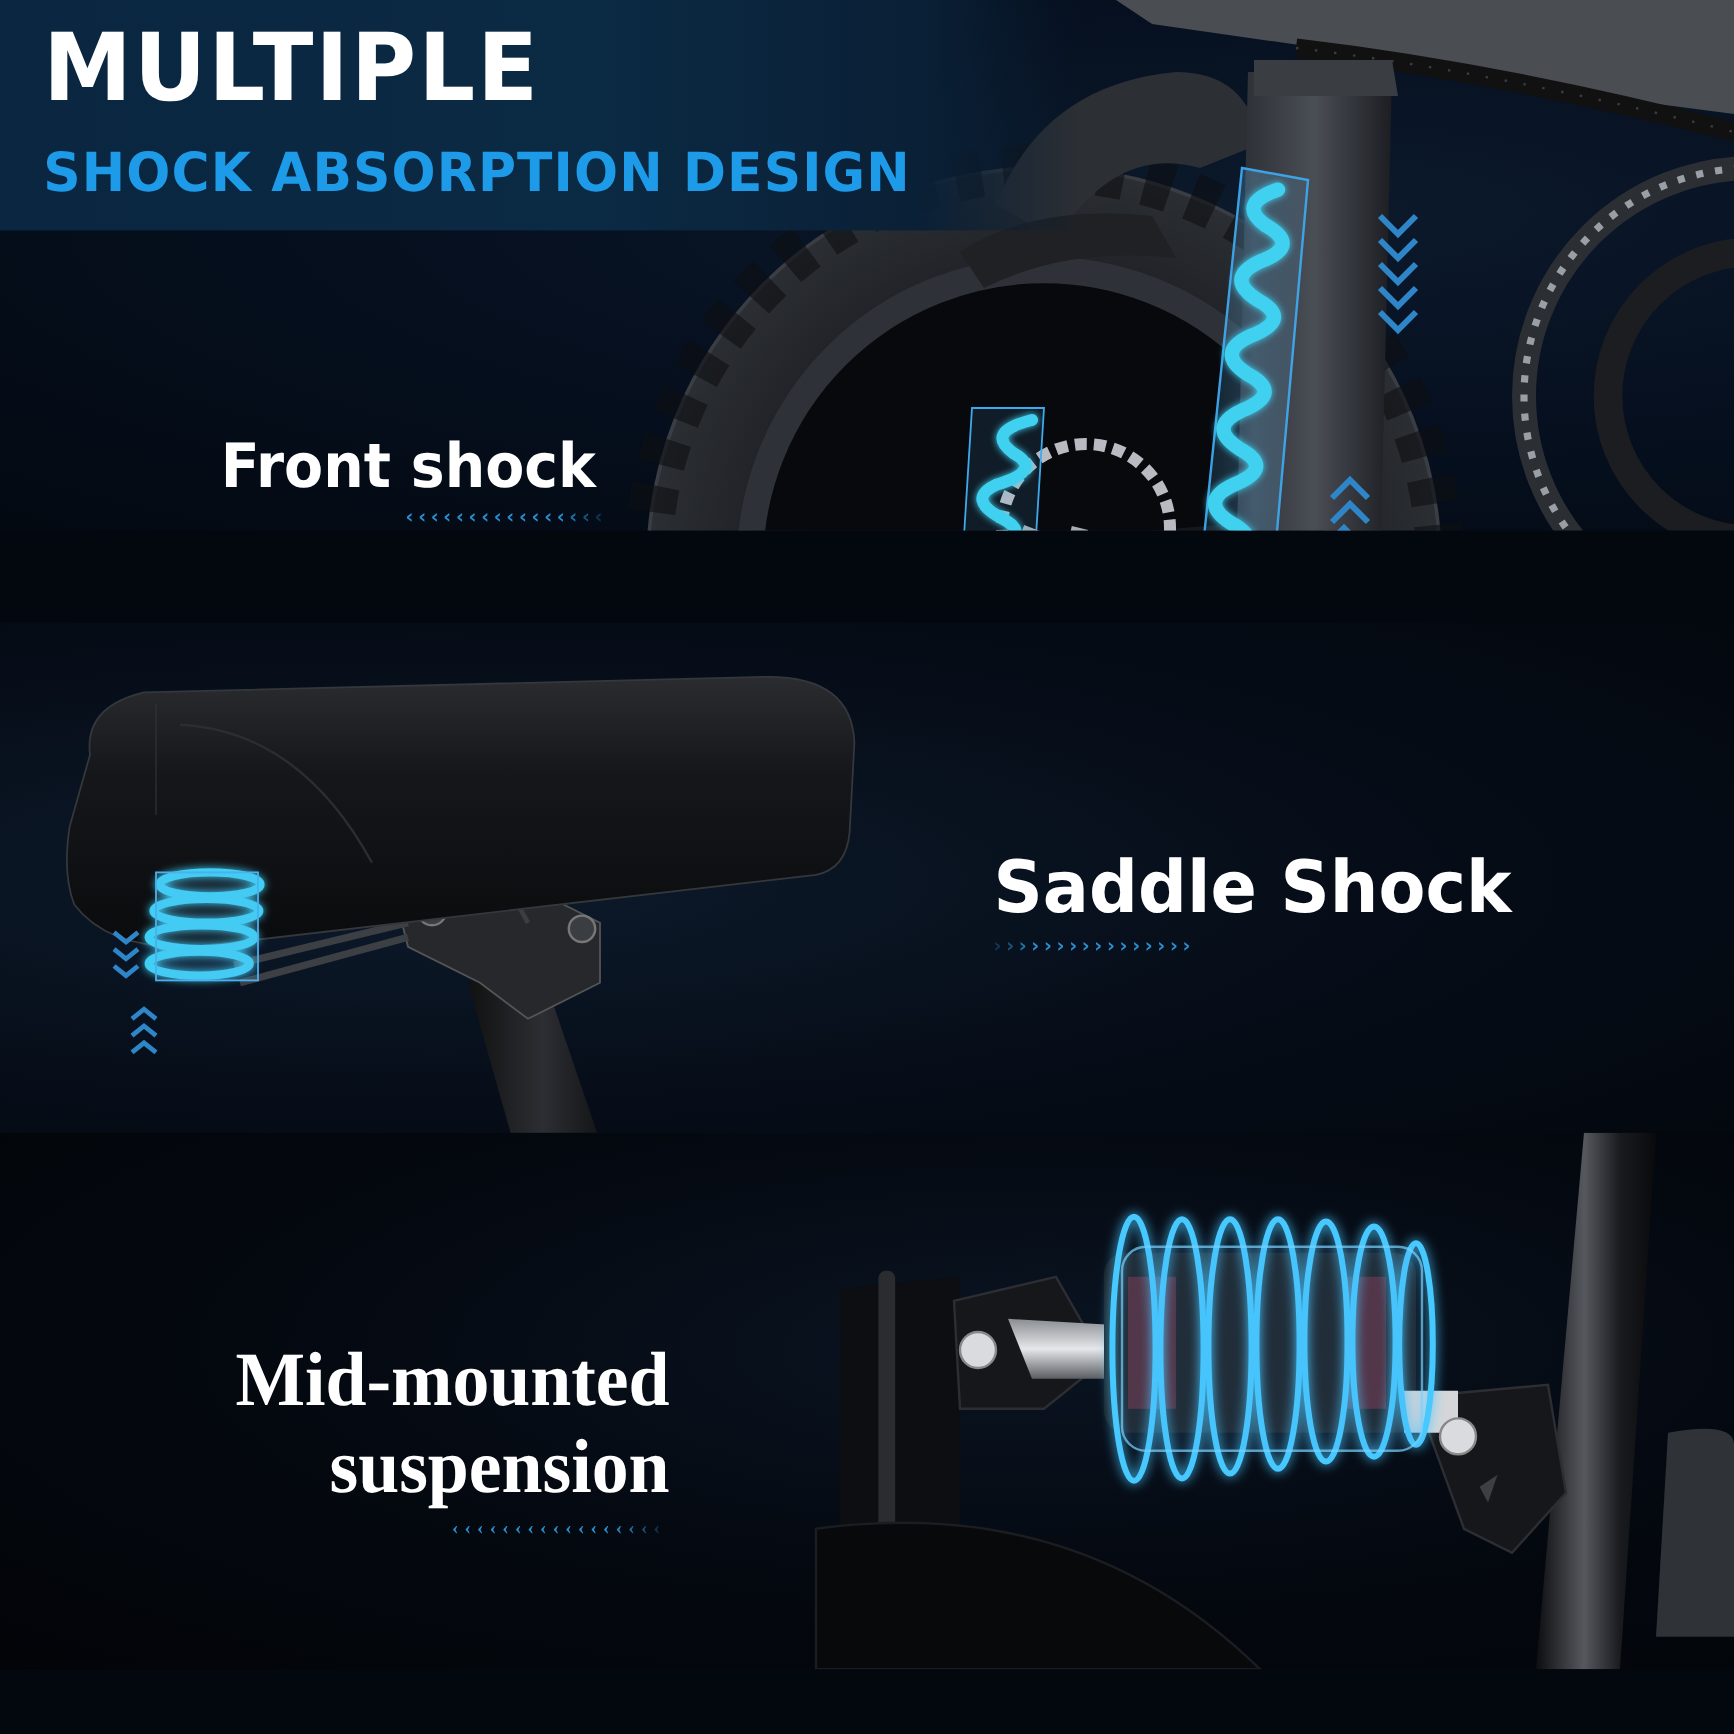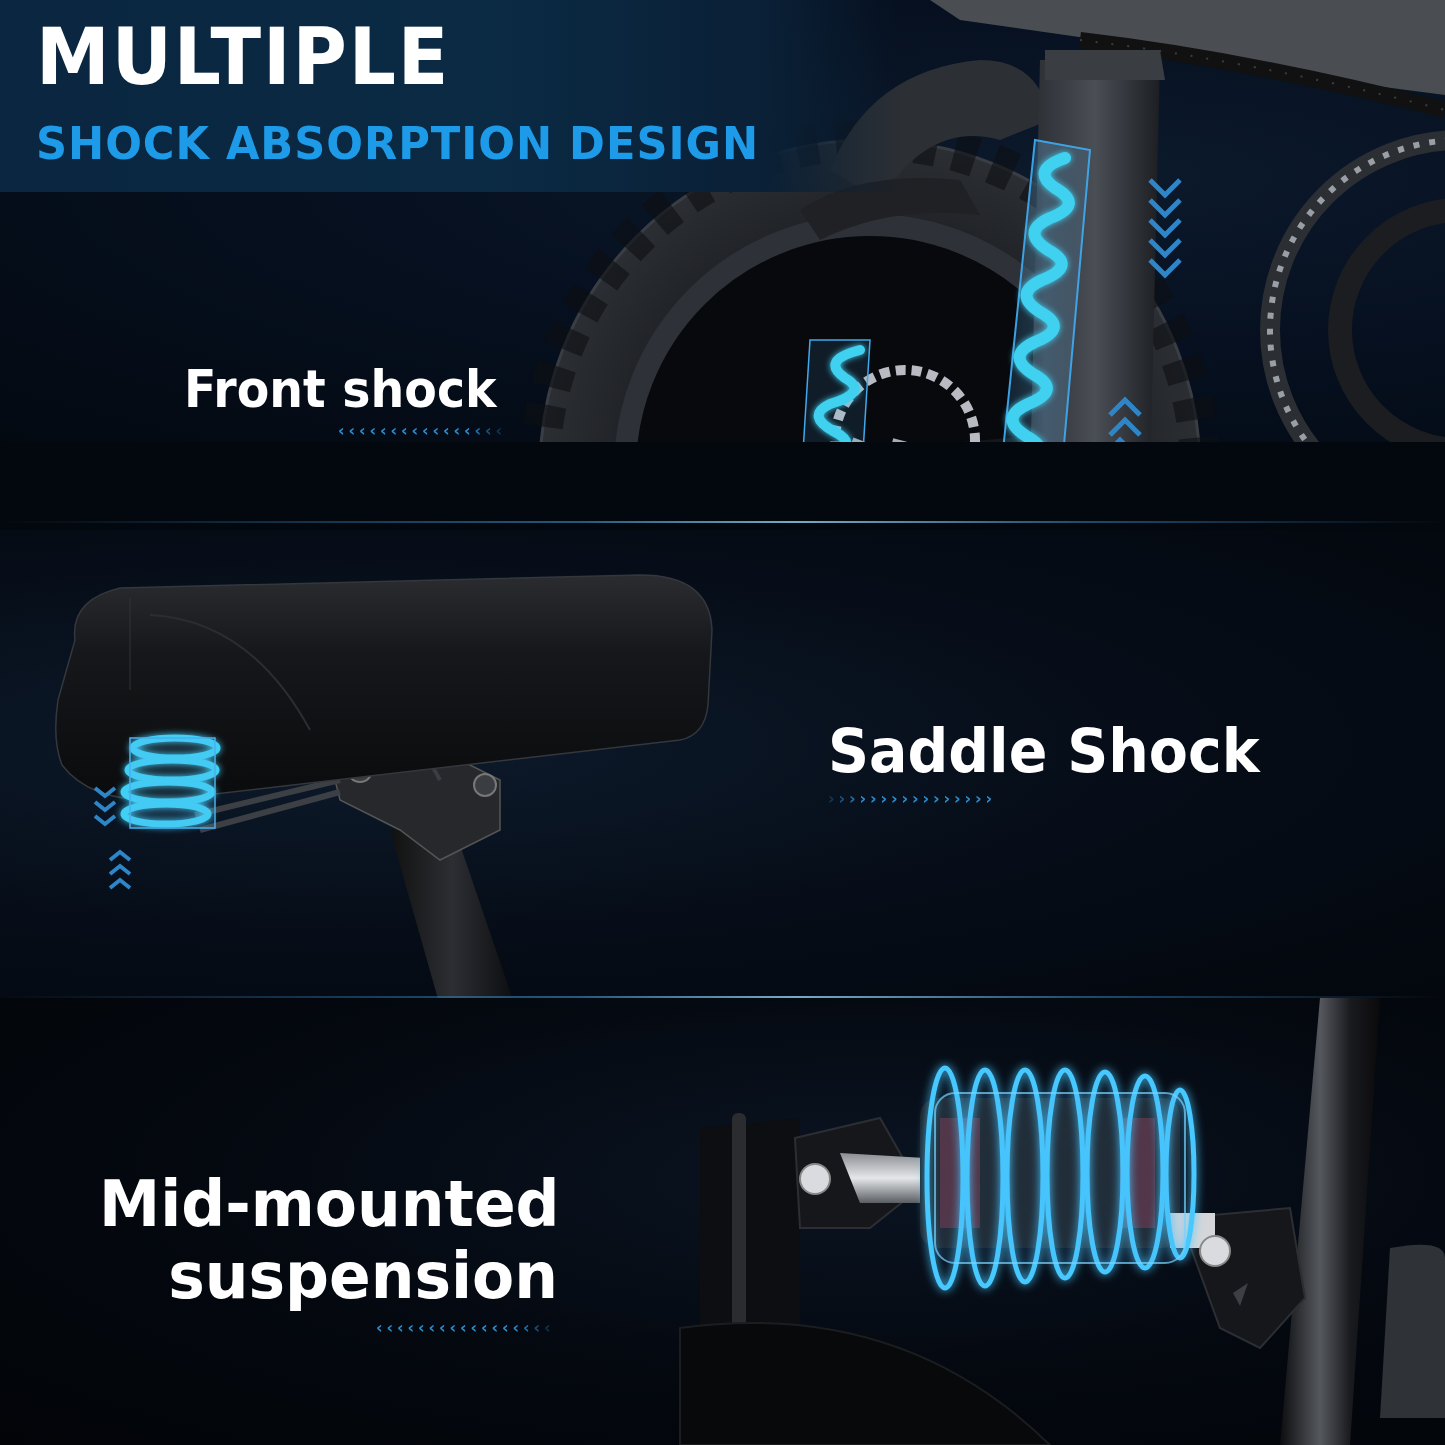--- a/index.html
+++ b/index.html
@@ -32,23 +32,23 @@
   .chev-row { position: absolute; display: flex; gap: 0; height: 14px; }
   .chev-row span {
     display: inline-block; width: 10.5px; height: 14px;
     font-size: 16px; line-height: 14px; font-weight: bold; text-align: center;
   }
   .panel-divider {
     position: absolute; left: 0; width: 1445px; height: 2px;
     background: linear-gradient(90deg, rgba(30,90,150,0) 0%, rgba(60,140,200,0.6) 40%, rgba(150,210,240,0.8) 55%, rgba(60,140,200,0.5) 75%, rgba(30,90,150,0) 100%);
   }
   
-  #p2 { top: 530px; height: 476px; background: radial-gradient(ellipse at 25% 45%, #0d1b2c 0%, #060d18 50%, #03070d 100%); }
+  #p2 { top: 519px; height: 476px; background: radial-gradient(ellipse at 25% 45%, #0d1b2c 0%, #060d18 50%, #03070d 100%); }
   
-  #p3 { top: 998px; height: 447px; background: radial-gradient(ellipse at 60% 40%, #0a1422 0%, #04080f 55%, #020408 100%); }
+  #p3 { top: 944px; height: 447px; background: radial-gradient(ellipse at 60% 40%, #0a1422 0%, #04080f 55%, #020408 100%); font-family: Liberation Serif, serif; }
   svg { position: absolute; overflow: visible; }
 </style>
 </head>
 <body>
 
 <section id="p1" class="panel">
 
   <svg width="1445" height="522" viewBox="0 0 1445 522" style="left:0;top:0;">
     <defs>
       <radialGradient id="tireG" cx="50%" cy="50%" r="50%">

